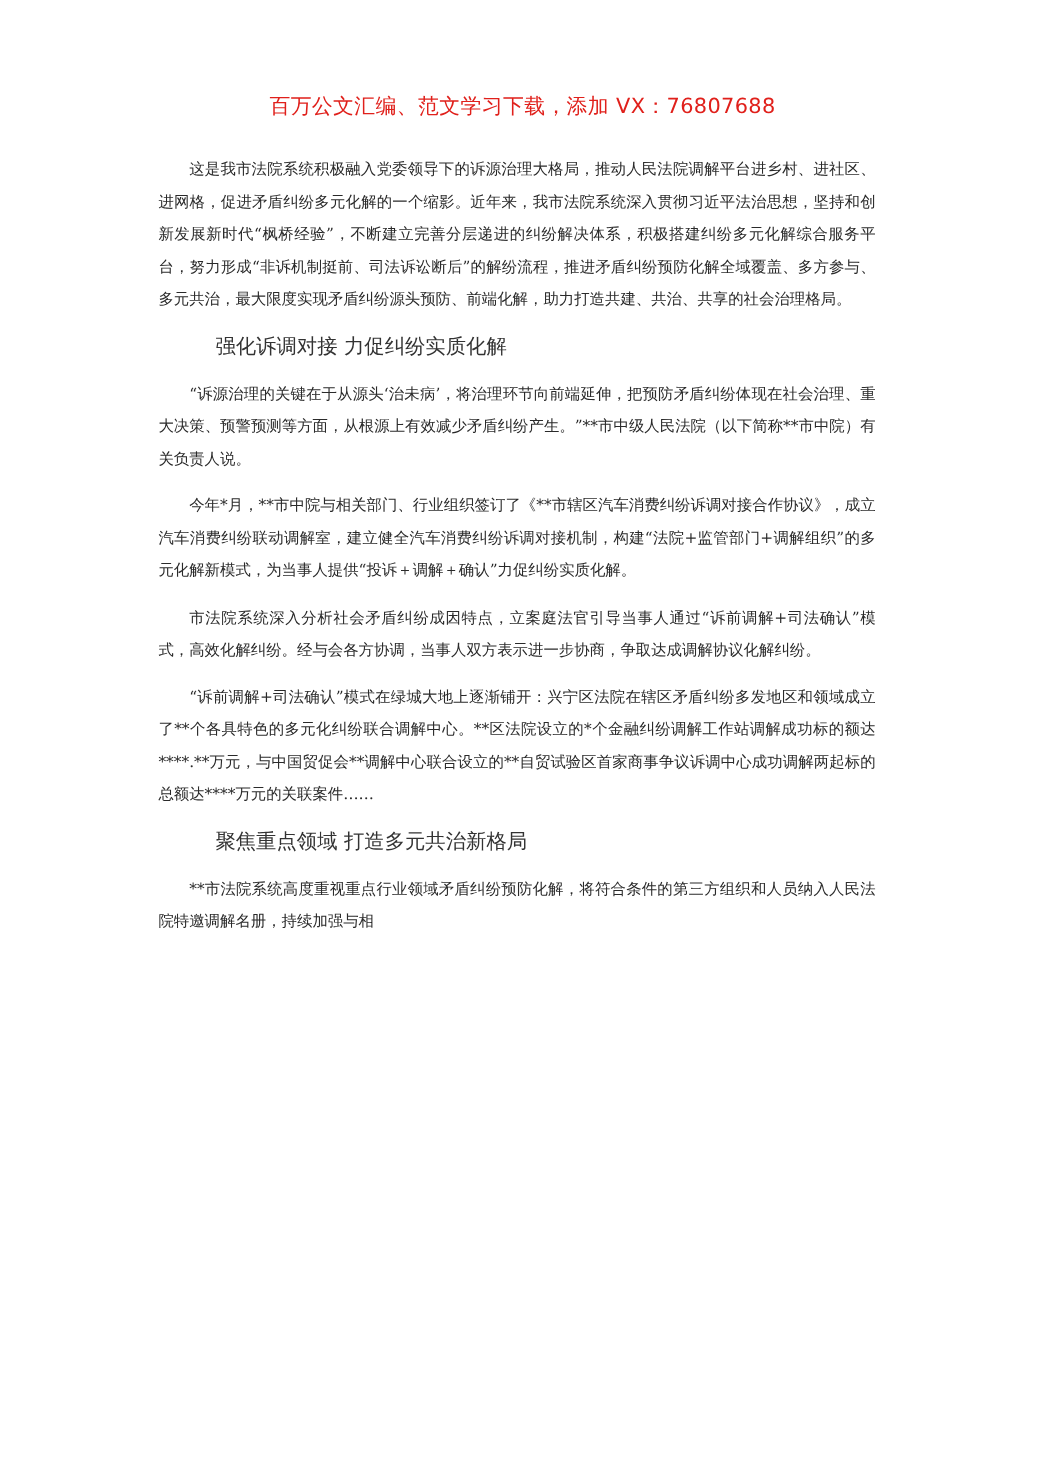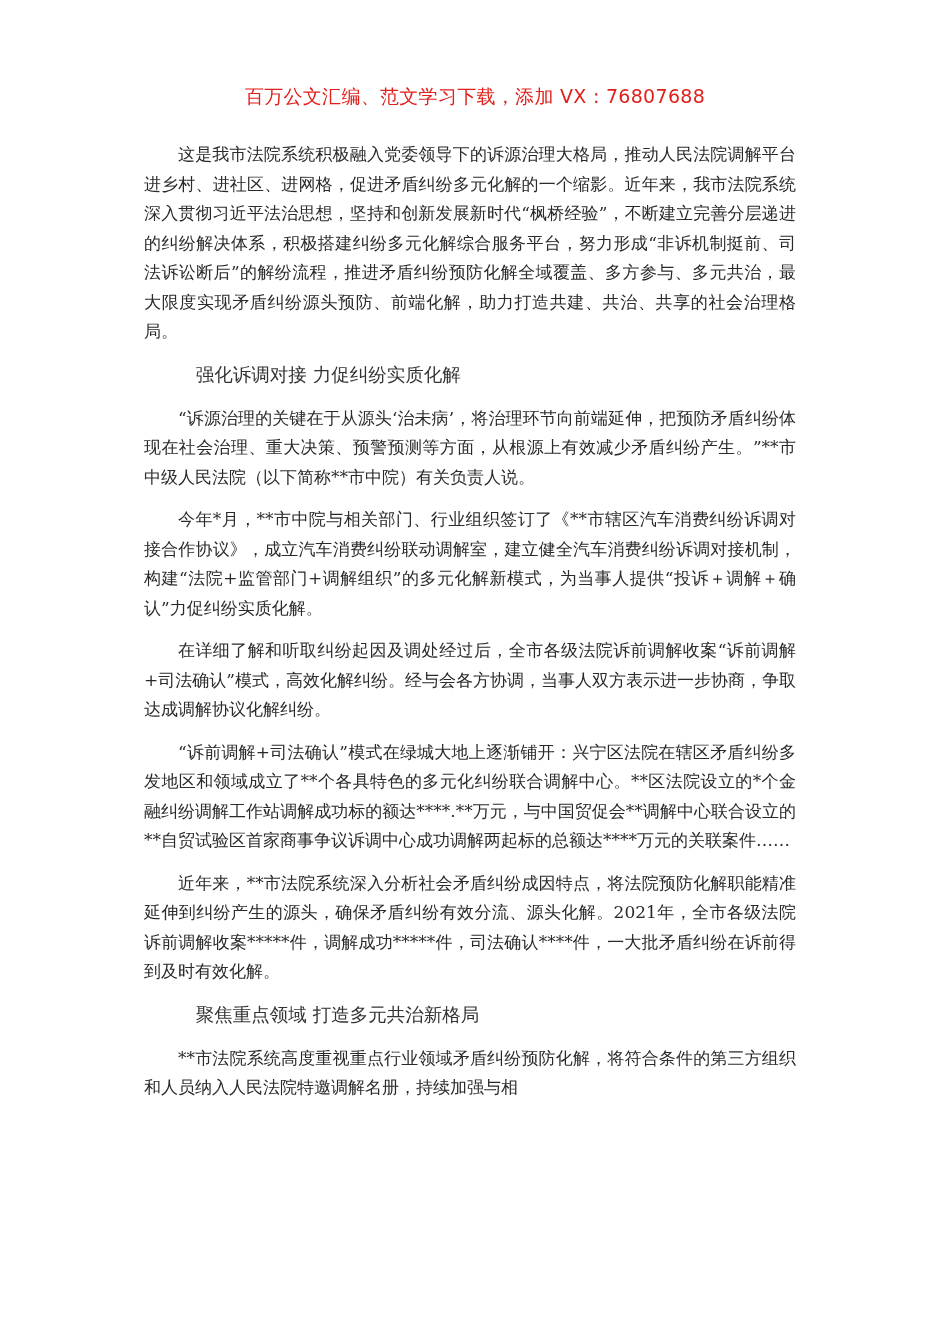--- a/index.html
+++ b/index.html
@@ -34,21 +34,21 @@
     color: #e0201b;
     letter-spacing: 0.3px;
   }
   .body {
     position: absolute;
     left: 144px;
     top: 124px;
     width: 668px;
   }
   .para {
-    font-size: 17px;
+    font-size: 14px;
     line-height: 29.5px;
     text-indent: 2em;
     margin: 0 16px 13px 0;
     text-align: justify;
     color: #2a2a2a;
   }
   .heading {
     font-family: "DejaVu Sans", "Liberation Sans", sans-serif;
     font-weight: normal;
     font-size: 18.5px;
@@ -62,19 +62,18 @@
 <body>
 
 <div class="page">
   <div class="watermark-header">百万公文汇编、范文学习下载，添加 VX：76807688</div>
 
   <div class="body">
     <p class="para">这是我市法院系统积极融入党委领导下的诉源治理大格局，推动人民法院调解平台进乡村、进社区、进网格，促进矛盾纠纷多元化解的一个缩影。近年来，我市法院系统深入贯彻习近平法治思想，坚持和创新发展新时代“枫桥经验”，不断建立完善分层递进的纠纷解决体系，积极搭建纠纷多元化解综合服务平台，努力形成“非诉机制挺前、司法诉讼断后”的解纷流程，推进矛盾纠纷预防化解全域覆盖、多方参与、多元共治，最大限度实现矛盾纠纷源头预防、前端化解，助力打造共建、共治、共享的社会治理格局。</p>
     <div class="heading">强化诉调对接 力促纠纷实质化解</div>
     <p class="para">“诉源治理的关键在于从源头‘治未病’，将治理环节向前端延伸，把预防矛盾纠纷体现在社会治理、重大决策、预警预测等方面，从根源上有效减少矛盾纠纷产生。”**市中级人民法院（以下简称**市中院）有关负责人说。</p>
     <p class="para">今年*月，**市中院与相关部门、行业组织签订了《**市辖区汽车消费纠纷诉调对接合作协议》，成立汽车消费纠纷联动调解室，建立健全汽车消费纠纷诉调对接机制，构建“法院+监管部门+调解组织”的多元化解新模式，为当事人提供“投诉＋调解＋确认”力促纠纷实质化解。</p>
-    <p class="para">在详细了解和听取纠纷起因及调处经过后，全市各级法院诉前调解收案“诉前调解+司法确认”模式，高效化解纠纷。经与会各方协调，当事人双方表示进一步协商，争取达成调解协议化解纠纷。</p>
+    <p class="para">市法院系统深入分析社会矛盾纠纷成因特点，立案庭法官引导当事人通过“诉前调解+司法确认”模式，高效化解纠纷。经与会各方协调，当事人双方表示进一步协商，争取达成调解协议化解纠纷。</p>
     <p class="para">“诉前调解+司法确认”模式在绿城大地上逐渐铺开：兴宁区法院在辖区矛盾纠纷多发地区和领域成立了**个各具特色的多元化纠纷联合调解中心。**区法院设立的*个金融纠纷调解工作站调解成功标的额达****.**万元，与中国贸促会**调解中心联合设立的**自贸试验区首家商事争议诉调中心成功调解两起标的总额达****万元的关联案件……</p>
-    <p class="para">近年来，**市法院系统深入分析社会矛盾纠纷成因特点，将法院预防化解职能精准延伸到纠纷产生的源头，确保矛盾纠纷有效分流、源头化解。2021年，全市各级法院诉前调解收案*****件，调解成功*****件，司法确认****件，一大批矛盾纠纷在诉前得到及时有效化解。</p>
     <div class="heading">聚焦重点领域 打造多元共治新格局</div>
     <p class="para">**市法院系统高度重视重点行业领域矛盾纠纷预防化解，将符合条件的第三方组织和人员纳入人民法院特邀调解名册，持续加强与相</p>
   </div>
 </div>
 
 </body></html>

